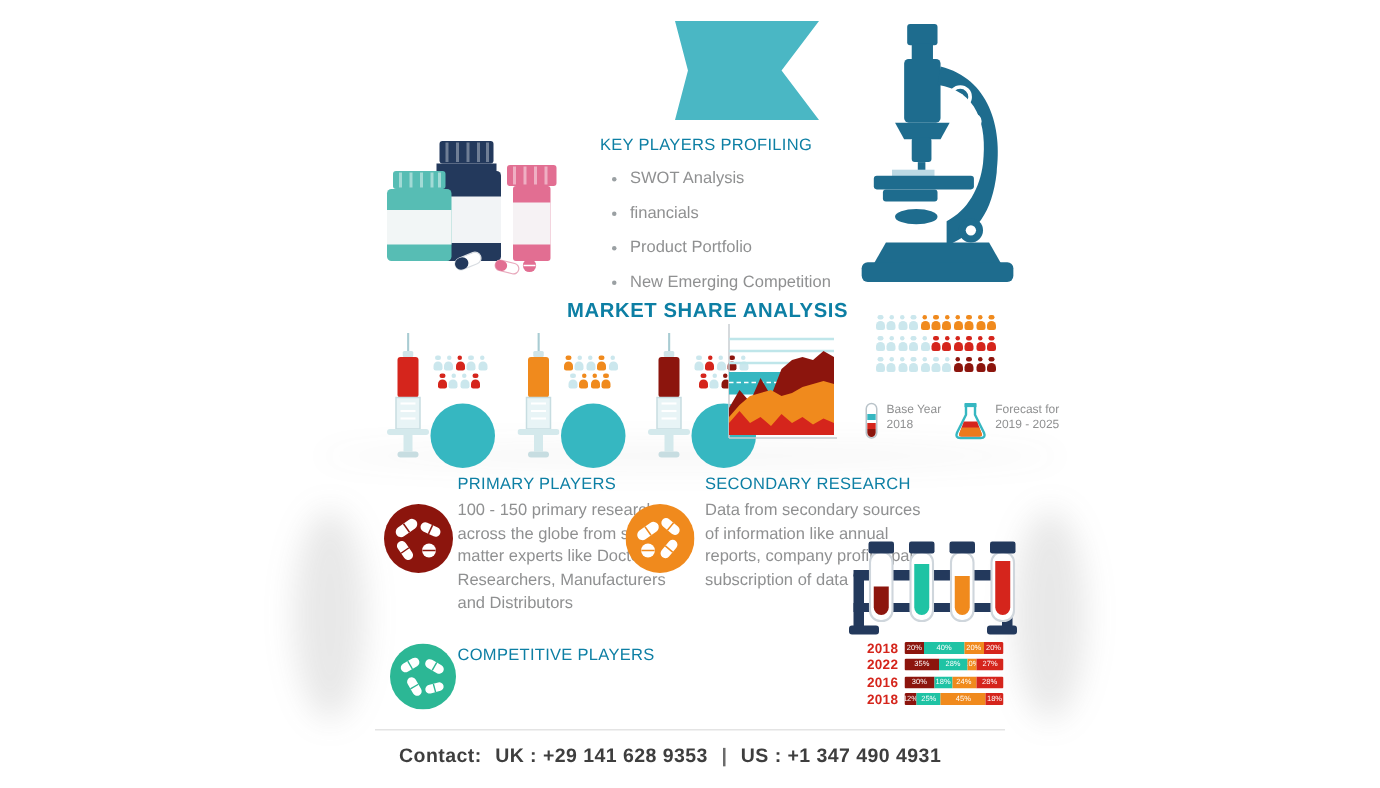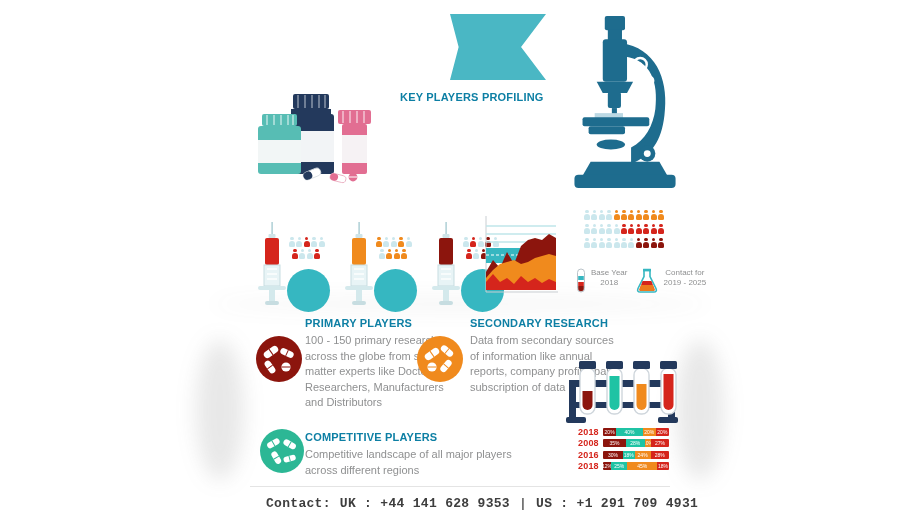--- a/index.html
+++ b/index.html
@@ -8,43 +8,43 @@
   .abs{position:absolute;}
   
   .smudge{position:absolute;border-radius:50%;filter:blur(10px);background:rgba(90,90,90,.14);}
   
   .banner-dark{left:253px;top:14px;width:188px;height:66px;background:var(--dark_teal);
     clip-path:polygon(0 0,93% 0,100% 50%,93% 100%,0 100%);display:flex;align-items:center;padding-left:15px;box-sizing:border-box;}
   .banner-light{left:450px;top:14px;width:96px;height:66px;background:var(--light_teal);
     clip-path:polygon(0 0,100% 0,74% 50%,100% 100%,0 100%,9% 50%);}
   .cagr{color:#fff;font-size:21px;font-weight:bold;letter-spacing:.5px;margin-right:8px;}
   
-  .h-blue{color:var(--heading_blue);font-weight:bold;font-size:11px;letter-spacing:.2px;}
+  .h-blue{color:var(--heading_blue);font-weight:normal;font-size:11px;letter-spacing:.2px;}
   .h-blue-lg{color:var(--heading_blue);font-weight:bold;font-size:13.5px;letter-spacing:.4px;}
   .body-txt{color:var(--text_gray);font-size:11px;line-height:1.42;}
   ul.kp{margin:10px 0 0 0;padding-left:20px;}
   ul.kp li{color:var(--text_gray);font-size:11px;margin-bottom:11px;}
   ul.kp li::marker{color:#9aa0a3;font-size:10px;}
   
   .person{position:relative;display:inline-block;width:6px;height:10px;margin-right:1.4px;vertical-align:top;}
   .person::before{content:"";position:absolute;left:1.3px;top:0;width:3.4px;height:3.4px;border-radius:50%;background:currentColor;}
   .person::after{content:"";position:absolute;left:0;top:3.9px;width:6px;height:5.8px;border-radius:3px 3px 1.5px 1.5px;background:currentColor;}
   .pgrid-row{height:12px;white-space:nowrap;}
   .pop-row{height:14px;white-space:nowrap;}
   .circle-teal{width:43px;height:43px;border-radius:50%;background:var(--teal_circle);}
   
   .yr-row{display:flex;align-items:center;height:9px;margin-bottom:2.5px;}
   .yr-label{width:25px;color:var(--red);font-weight:bold;font-size:9px;letter-spacing:.2px;}
   .yr-bar{display:flex;width:66px;height:8px;overflow:hidden;border-radius:1px;}
   .yr-seg{height:100%;display:flex;align-items:center;justify-content:center;color:#fff;font-size:5px;overflow:hidden;white-space:nowrap;}
   
   .legend{display:flex;align-items:flex-start;gap:5px;}
-  .legend .lbl{color:var(--text_gray);font-size:8px;line-height:1.3;text-align:center;}
-  
-  .contact{display:flex;align-items:baseline;gap:9px;color:var(--contact_dark);font-size:13px;font-weight:bold;letter-spacing:.3px;font-family:Liberation Mono, monospace;}
+  .legend .lbl{color:var(--text_gray);font-size:8px;line-height:1.3;text-align:left;}
+  
+  .contact{display:flex;align-items:baseline;gap:9px;color:var(--contact_dark);font-size:13px;font-weight:bold;letter-spacing:.3px;}
   .logo-name{color:var(--purple);font-weight:bold;font-size:15px;letter-spacing:.2px;position:relative;display:inline-block;}
   .logo-tri{position:absolute;right:-8px;top:-4px;width:13px;height:11px;background:var(--orange);
             clip-path:polygon(0 100%,100% 0,28% 28%);transform:rotate(8deg);}
   .logo-rule{border:none;border-top:1.5px solid var(--purple);margin:1px 0 1px 0;}
   .logo-tag{font-size:5px;color:#9c6a6a;letter-spacing:.4px;text-align:center;}
   .divider{background:#e4e4e4;height:1px;}
 </style>
 </head>
 <body>
 
@@ -106,20 +106,26 @@
         <rect x="-8" y="-3.5" width="16" height="7" rx="3.5" fill="#fff" stroke="#e8a9bc" stroke-width=".8"></rect>
         <rect x="-8" y="-3.5" width="8" height="7" rx="3.5" fill="var(--pink)"></rect>
       </g>
       <circle cx="103" cy="87" r="4.4" fill="var(--pink)"></circle>
       <line x1="99" y1="87" x2="107" y2="87" stroke="#fff" stroke-width="1"></line>
     </svg>
   </div>
 
   <div class="abs" style="left:400px;top:91px;width:200px;">
     <div class="h-blue">KEY PLAYERS PROFILING</div>
+    <ul class="kp">
+        <li>SWOT Analysis</li>
+        <li>financials</li>
+        <li>Product Portfolio</li>
+        <li>New Emerging Competition</li>
+      </ul>
   </div>
 
   <div class="abs" style="left:560px;top:12px;">
     <svg width="128" height="180" viewBox="0 0 126 178" fill="var(--teal_icon)">
       <rect x="44" y="4" width="20" height="14" rx="2"></rect>
       <rect x="47" y="17" width="14" height="11"></rect>
       <rect x="42" y="27" width="24" height="42" rx="3"></rect>
       <polygon points="36,69 72,69 66,80 42,80"></polygon>
       <rect x="47" y="79" width="13" height="16" rx="2"></rect>
       <rect x="51" y="95" width="5" height="7"></rect>
@@ -131,20 +137,21 @@
       <rect x="22" y="104" width="66" height="9" rx="2"></rect>
       <rect x="28" y="113" width="36" height="8" rx="2"></rect>
       <ellipse cx="50" cy="131" rx="14" ry="5"></ellipse>
       <circle cx="86" cy="140" r="8"></circle>
       <circle cx="86" cy="140" r="3.4" fill="#fff"></circle>
       <path d="M30,148 L98,148 L106,162 L22,162 Z"></path>
       <rect x="14" y="161" width="100" height="13" rx="4"></rect>
     </svg>
   </div>
 
+  <div class="abs h-blue-lg" style="left:378px;top:199px;">MARKET SHARE ANALYSIS</div>
 
   <div class="abs" style="left:258px;top:222px;">
     <span>
       <svg width="28" height="86" viewBox="0 0 28 86">
         <rect x="13.4" y="0" width="1.4" height="13" fill="#a9ccd3"></rect>
         <rect x="10.5" y="12" width="7" height="4" rx="1" fill="#cfe4e8"></rect>
         <rect x="7" y="16" width="14" height="27" rx="2" fill="var(--g1)"></rect>
         <rect x="6" y="43" width="16" height="21" fill="#e8f4f6" stroke="#c7dde1" stroke-width="1"></rect>
         <line x1="9" y1="47" x2="19" y2="47" stroke="#ffffff" stroke-width="1.4"></line>
         <line x1="9" y1="52" x2="19" y2="52" stroke="#ffffff" stroke-width="1.4"></line>
@@ -241,21 +248,21 @@
     </span>
     <span style="margin-left:4px;">
       <svg width="22" height="26" viewBox="0 0 22 26">
         <path d="M8,1.5 h6 v7 L20,20.5 q1.4,3.5 -2.2,3.5 H4.2 q-3.6,0 -2.2,-3.5 L8,8.5 Z" fill="#fff" stroke="var(--teal_circle)" stroke-width="1.6"></path>
         <path d="M6.6,13 L3.6,20.8 q-0.9,2.2 1.4,2.2 h12 q2.3,0 1.4,-2.2 L15.4,13 Z" fill="var(--red)"></path>
         <path d="M5.2,17 L3.6,20.8 q-0.9,2.2 1.4,2.2 h12 q2.3,0 1.4,-2.2 L16.8,17 Z" fill="var(--orange)" opacity=".85"></path>
         <rect x="7" y="1" width="8" height="2.4" fill="var(--teal_circle)"></rect>
       </svg>
     </span>
     <span class="lbl">
-      <span>Contact for</span><br>
+      <span>Forecast for</span><br>
       <span>2019 - 2025</span>
     </span>
   </div>
 
   <div class="abs" style="left:256px;top:336px;">
     <svg width="46" height="46" viewBox="0 0 46 46">
       <circle cx="23" cy="23" r="23" fill="var(--dark_red)"></circle>
       <g transform="translate(15,16) rotate(-35)">
         <rect x="-8" y="-3.5" width="16" height="7" rx="3.5" fill="#fff"></rect>
         <line x1="0" y1="-3.5" x2="0" y2="3.5" stroke="var(--dark_red)" stroke-width="1"></line>
@@ -333,21 +340,21 @@
       <div class="yr-row">
         <span class="yr-label">2018</span>
         <span class="yr-bar">
           <span class="yr-seg" style="width: 13.2px; background: rgb(140, 21, 13);">20%</span>
           <span class="yr-seg" style="width: 26.4px; background: rgb(31, 195, 164);">40%</span>
           <span class="yr-seg" style="width: 13.2px; background: rgb(240, 138, 29);">20%</span>
           <span class="yr-seg" style="width: 13.2px; background: rgb(213, 37, 28);">20%</span>
         </span>
       </div>
       <div class="yr-row">
-        <span class="yr-label">2008</span>
+        <span class="yr-label">2022</span>
         <span class="yr-bar">
           <span class="yr-seg" style="width: 23.1px; background: rgb(140, 21, 13);">35%</span>
           <span class="yr-seg" style="width: 18.48px; background: rgb(31, 195, 164);">28%</span>
           <span class="yr-seg" style="width: 6.6px; background: rgb(240, 138, 29);">10%</span>
           <span class="yr-seg" style="width: 17.82px; background: rgb(213, 37, 28);">27%</span>
         </span>
       </div>
       <div class="yr-row">
         <span class="yr-label">2016</span>
         <span class="yr-bar">
@@ -383,25 +390,24 @@
         <rect x="-7" y="-3.2" width="14" height="6.4" rx="3.2" fill="#fff"></rect>
         <line x1="0" y1="-3.2" x2="0" y2="3.2" stroke="var(--green)" stroke-width="1"></line>
       </g>
       <g transform="translate(31,31) rotate(-15)">
         <rect x="-6.5" y="-3" width="13" height="6" rx="3" fill="#fff"></rect>
         <line x1="0" y1="-3" x2="0" y2="3" stroke="var(--green)" stroke-width="1"></line>
       </g>
     </svg>
   </div>
   <div class="abs h-blue" style="left:305px;top:431px;">COMPETITIVE PLAYERS</div>
-  <div class="abs body-txt" style="left:305px;top:447px;width:215px;">Competitive landscape of all major players across different regions</div>
 
   <div class="abs divider" style="left:250px;top:486px;width:420px;"></div>
 
   <div class="abs contact" style="left:266px;top:496px;">
     <span>Contact:</span>
-    <span>UK : +44 141 628 9353</span>
+    <span>UK : +29 141 628 9353</span>
     <span style="color:#6b6b6b;">|</span>
-    <span>US :  +1 291 709 4931</span>
+    <span>US :  +1 347 490 4931</span>
   </div>
 
 
 </div>
 
 </body></html>

